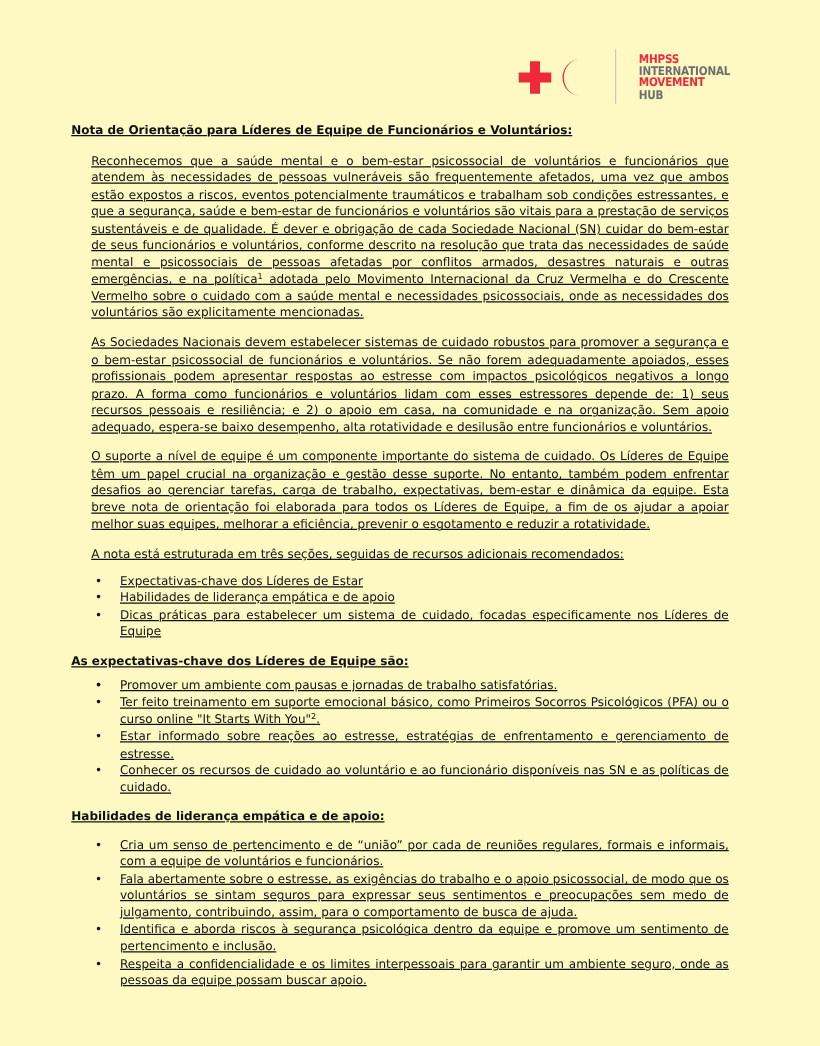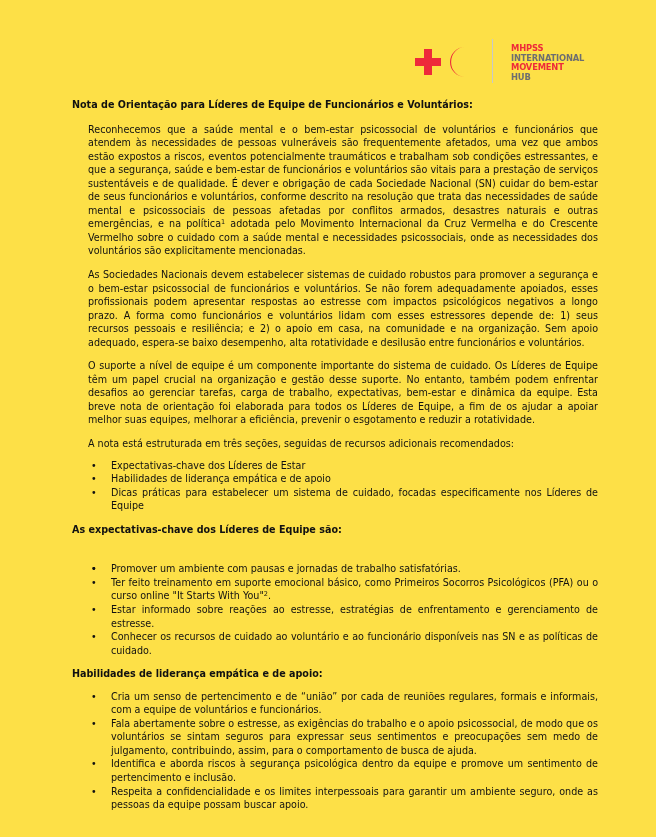--- a/index.html
+++ b/index.html
@@ -1,27 +1,27 @@
 <!DOCTYPE html>
 <html><head>
 <meta charset="utf-8">
 <style>
   html, body { margin: 0; padding: 0; background: #ffffff; }
   body { width: 656px; height: 837px; position: relative; overflow: hidden; }
-  .page { position: absolute; left: 0; top: 0; width: 656px; height: 837px; background: #fde047; }
+  .page { position: absolute; left: 0; top: 0; width: 656px; height: 837px; background: #fef9c3; }
   .logo { position: absolute; left: 405px; top: 35px; width: 220px; height: 55px; }
   .logo .cross { position: absolute; left: 10px; top: 14px; width: 26px; height: 26px; }
   .logo .cross::before { content: ""; position: absolute; left: 9px; top: 0; width: 8px; height: 26px; background: #ee2a3a; }
   .logo .cross::after { content: ""; position: absolute; left: 0; top: 9px; width: 26px; height: 8px; background: #ee2a3a; }
   .logo .crescent { position: absolute; left: 40px; top: 11px; width: 30px; height: 32px; }
   .logo .divider { position: absolute; left: 87px; top: 4px; width: 1px; height: 44px; background: #c8c8c8; }
   .logo .txt { position: absolute; left: 106px; top: 8px; font-family: "DejaVu Sans", sans-serif; font-weight: bold; font-size: 9.5px; line-height: 9.5px; letter-spacing: -0.2px; transform: scaleX(0.88); transform-origin: left top; }
   .logo .txt .r { color: #ee2a3a; }
   .logo .txt .g { color: #6d6e70; }
-  .content { position: absolute; left: 72px; top: 98px; width: 526px; font-family: "DejaVu Sans", sans-serif; font-size: 9.6px; line-height: 13.55px; color: #111; }
+  .content { position: absolute; left: 57px; top: 98px; width: 526px; font-family: "DejaVu Sans", sans-serif; font-size: 9.6px; line-height: 13.55px; color: #111; text-decoration: underline; }
   .content h1, .content h2 { font-size: 9.6px; font-weight: bold; margin: 0; line-height: 13.55px; }
   .content h1 { margin-bottom: 11px; }
   .content p { margin: 0 0 10px 16px; text-align: justify; }
   .content h2 { margin: 0 0 10px 0; }
   .content ul { list-style: none; margin: 0 0 10px 0; padding: 0; }
   .content li { position: relative; padding-left: 39px; text-align: justify; }
   .content li .dot { position: absolute; left: 19px; top: 0; }
   sup { font-size: 6.5px; line-height: 0; vertical-align: 3px; }
 </style>
 </head>
@@ -51,21 +51,21 @@
     <p>As Sociedades Nacionais devem estabelecer sistemas de cuidado robustos para promover a segurança e o bem-estar psicossocial de funcionários e voluntários. Se não forem adequadamente apoiados, esses profissionais podem apresentar respostas ao estresse com impactos psicológicos negativos a longo prazo. A forma como funcionários e voluntários lidam com esses estressores depende de: 1) seus recursos pessoais e resiliência; e 2) o apoio em casa, na comunidade e na organização. Sem apoio adequado, espera-se baixo desempenho, alta rotatividade e desilusão entre funcionários e voluntários.</p>
     <p>O suporte a nível de equipe é um componente importante do sistema de cuidado. Os Líderes de Equipe têm um papel crucial na organização e gestão desse suporte. No entanto, também podem enfrentar desafios ao gerenciar tarefas, carga de trabalho, expectativas, bem-estar e dinâmica da equipe. Esta breve nota de orientação foi elaborada para todos os Líderes de Equipe, a fim de os ajudar a apoiar melhor suas equipes, melhorar a eficiência, prevenir o esgotamento e reduzir a rotatividade.</p>
     <p style="margin-bottom:8px">A nota está estruturada em três seções, seguidas de recursos adicionais recomendados:</p>
 
     <ul>
       <li><span class="dot">•</span><span>Expectativas-chave dos Líderes de Estar</span></li>
       <li><span class="dot">•</span><span>Habilidades de liderança empática e de apoio</span></li>
       <li><span class="dot">•</span><span>Dicas práticas para estabelecer um sistema de cuidado, focadas especificamente nos Líderes de Equipe</span></li>
     </ul>
 
-    <h2 style="margin-bottom:26px">As expectativas-chave dos Líderes de Equipe são:</h2>
+    <h2 style="margin-bottom:6px">As expectativas-chave dos Líderes de Equipe são:</h2>
     <ul>
       <li><span class="dot">•</span></li>
       <li><span class="dot">•</span><span>Promover um ambiente com pausas e jornadas de trabalho satisfatórias.</span></li>
       <li><span class="dot">•</span><span>Ter feito treinamento em suporte emocional básico, como Primeiros Socorros Psicológicos (PFA) ou o curso online "It Starts With You"</span><sup>2</sup><span>.</span></li>
       <li><span class="dot">•</span><span>Estar informado sobre reações ao estresse, estratégias de enfrentamento e gerenciamento de estresse.</span></li>
       <li><span class="dot">•</span><span>Conhecer os recursos de cuidado ao voluntário e ao funcionário disponíveis nas SN e as políticas de cuidado.</span></li>
     </ul>
 
     <h2 style="margin-bottom:9px">Habilidades de liderança empática e de apoio:</h2>
     <ul>

